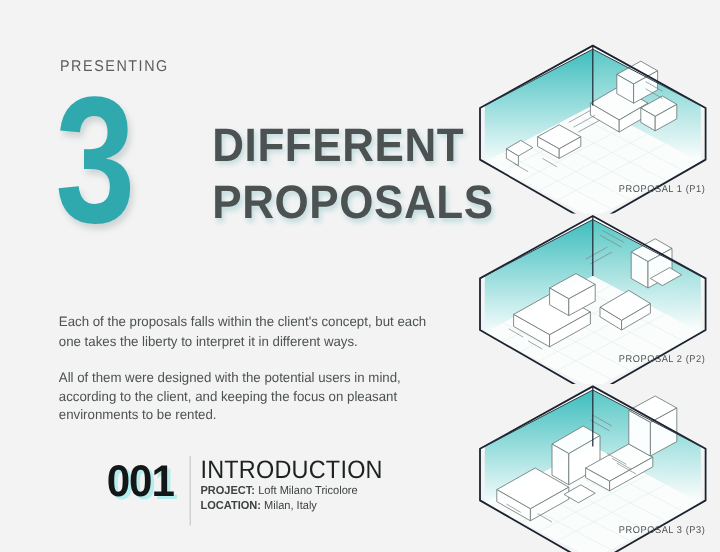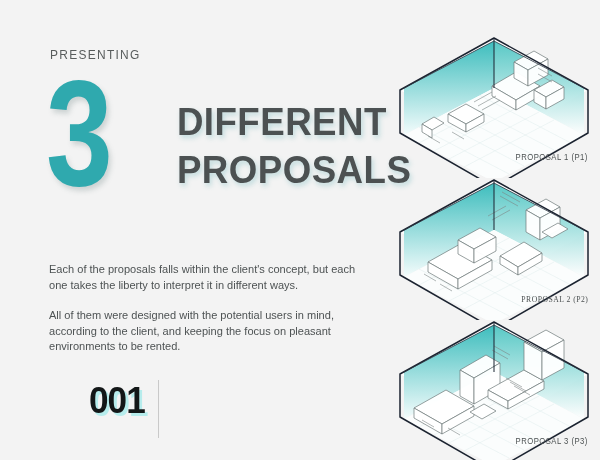--- a/index.html
+++ b/index.html
@@ -77,21 +77,21 @@
     font-size:9.6px;line-height:12.4px;color:#3d4243;
     transform:scaleX(.96);transform-origin:left top;
     white-space:nowrap;
   }
   .footer-line b{font-weight:700;}
 
   
   .right{position:absolute;left:388px;top:0;width:212px;height:460px;}
   .render-block{position:absolute;left:0;width:212px;height:150px;}
   .render-block.r1{top:28px;text-decoration:underline;}
-  .render-block.r2{top:170px;font-family:Liberation Serif, serif;}
+  .render-block.r2{top:170px;}
   .render-block.r3{top:312px;}
   .render-svg{position:absolute;left:0;top:0;}
   .render-caption{
     position:absolute;right:12px;bottom:16px;
     font-size:8.2px;letter-spacing:.5px;color:#4b5051;
     transform:scaleX(.94);transform-origin:right bottom;
     white-space:nowrap;
   }
 </style>
 </head>
@@ -111,20 +111,31 @@
     </div>
 
     <div class="body-copy">
       <p>Each of the proposals falls within the client's concept, but each one takes the liberty to interpret it in different ways.</p>
       <p>All of them were designed with the potential users in mind, according to the client, and keeping the focus on pleasant environments to be rented.</p>
     </div>
 
     <div class="footer">
       <div class="footer-num">001</div>
       <div class="footer-rule"></div>
+      <div class="footer-body">
+        <div class="footer-title">INTRODUCTION</div>
+        <div class="footer-line">
+          <b>PROJECT:</b>
+          <span>Loft Milano Tricolore</span>
+        </div>
+        <div class="footer-line">
+          <b>LOCATION:</b>
+          <span>Milan, Italy</span>
+        </div>
+      </div>
     </div>
   </div>
 
   <div class="right">
 
     <div class="render-block r1">
       <svg class="render-svg" width="212" height="150" viewBox="0 0 212 150">
         <defs>
           <linearGradient id="wallA1" x1="0" y1="0" x2="0" y2="1">
             <stop offset="0" stop-color="#3dbdbd"></stop>

